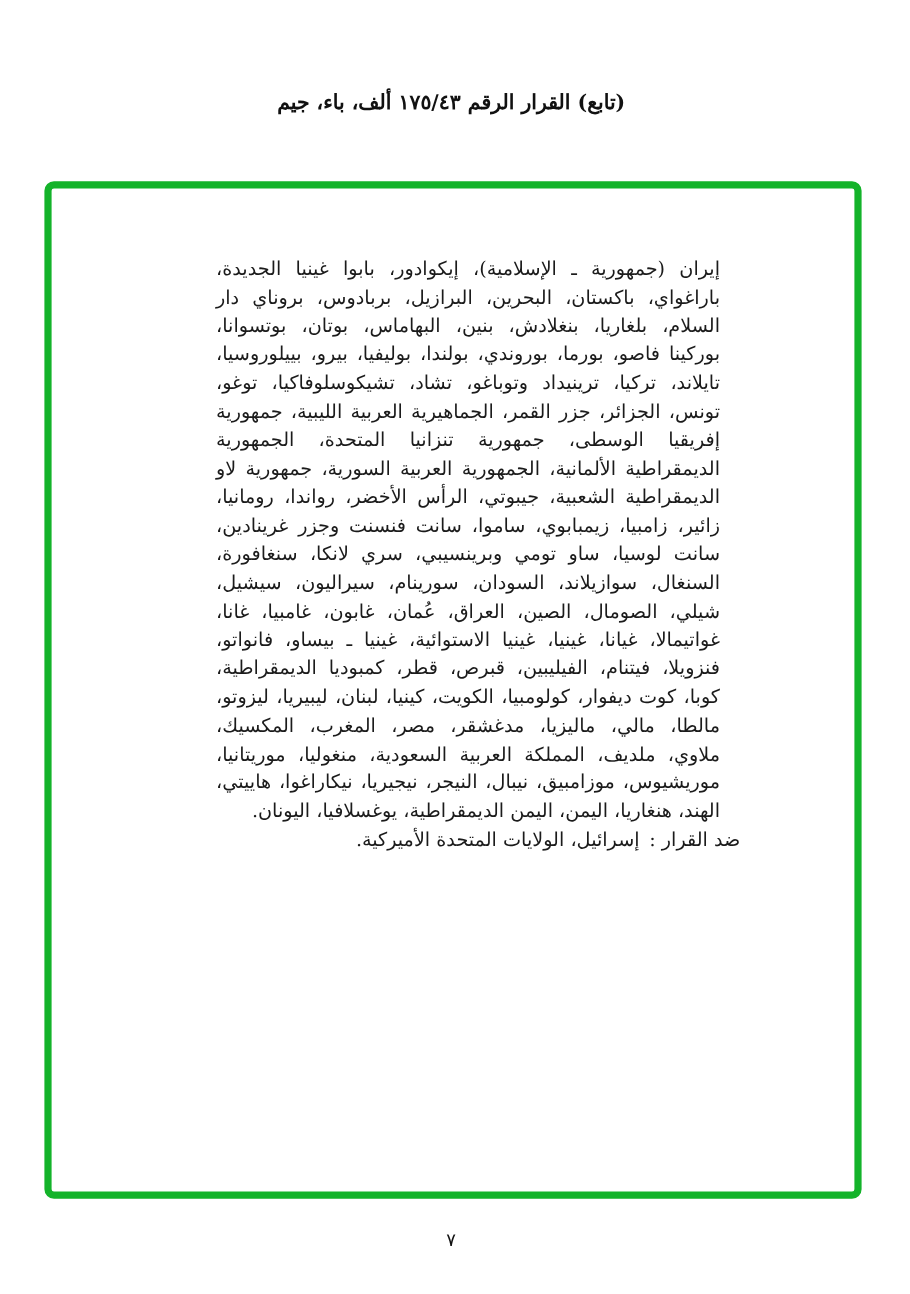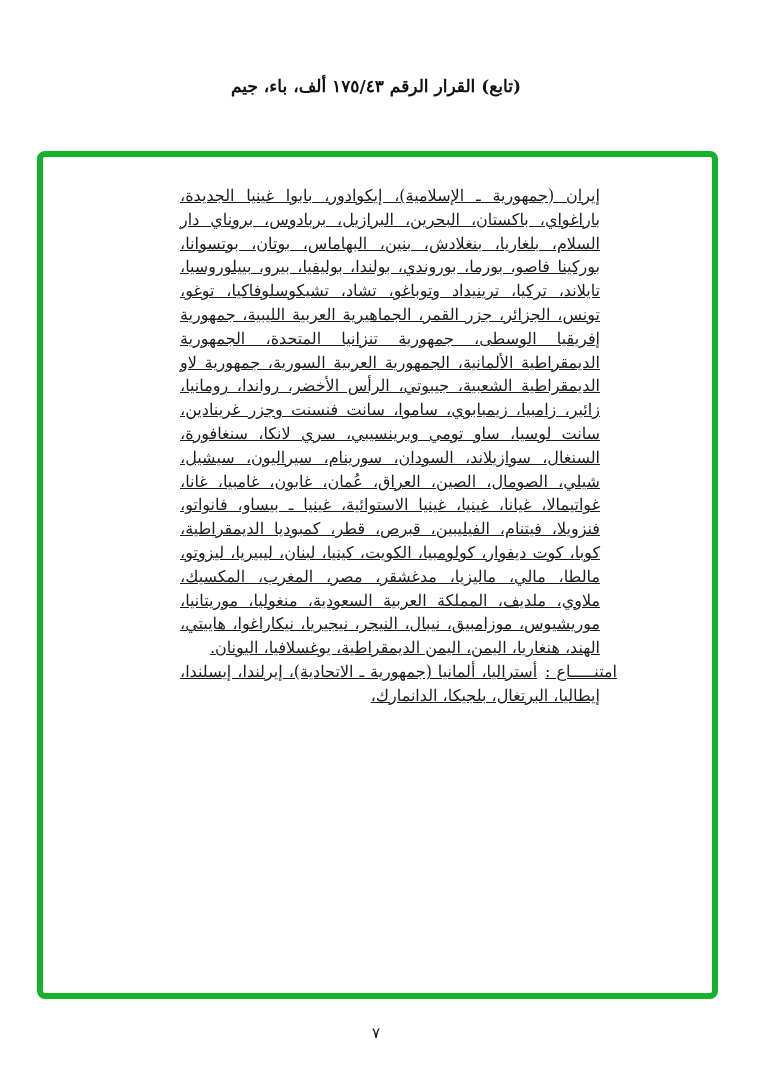--- a/index.html
+++ b/index.html
@@ -48,27 +48,26 @@
     width: 681px;
     height: 848px;
     box-sizing: border-box;
     border: 6px solid #14b32a;
     border-radius: 8px;
     background: transparent;
   }
   .textcol {
     position: absolute;
     left: 180px;
-    top: 184px;
+    top: 212px;
     width: 437px;
     direction: rtl;
     font-size: 16px;
     line-height: 23.8px;
     text-align: justify;
-    text-decoration: underline;
   }
   .countries {
     margin: 0 17px 0 0;
     text-align: justify;
   }
   .vote-line {
     margin: 0;
     text-align: right;
     white-space: nowrap;
   }
@@ -100,22 +99,22 @@
 
   <div class="doc-title">(تابع) القرار الرقم ١٧٥/٤٣ ألف، باء، جيم</div>
 
 
   <div class="frame" style="border-color: rgb(20, 179, 42);"></div>
 
   <div class="textcol">
 
     <p class="countries">إيران (جمهورية ـ الإسلامية)، إيكوادور، بابوا غينيا الجديدة، باراغواي، باكستان، البحرين، البرازيل، بربادوس، بروناي دار السلام، بلغاريا، بنغلادش، بنين، البهاماس، بوتان، بوتسوانا، بوركينا فاصو، بورما، بوروندي، بولندا، بوليفيا، بيرو، بييلوروسيا، تايلاند، تركيا، ترينيداد وتوباغو، تشاد، تشيكوسلوفاكيا، توغو، تونس، الجزائر، جزر القمر، الجماهيرية العربية الليبية، جمهورية إفريقيا الوسطى، جمهورية تنزانيا المتحدة، الجمهورية الديمقراطية الألمانية، الجمهورية العربية السورية، جمهورية لاو الديمقراطية الشعبية، جيبوتي، الرأس الأخضر، رواندا، رومانيا، زائير، زامبيا، زيمبابوي، ساموا، سانت فنسنت وجزر غرينادين، سانت لوسيا، ساو تومي وبرينسيبي، سري لانكا، سنغافورة، السنغال، سوازيلاند، السودان، سورينام، سيراليون، سيشيل، شيلي، الصومال، الصين، العراق، عُمان، غابون، غامبيا، غانا، غواتيمالا، غيانا، غينيا، غينيا الاستوائية، غينيا ـ بيساو، فانواتو، فنزويلا، فيتنام، الفيليبين، قبرص، قطر، كمبوديا الديمقراطية، كوبا، كوت ديفوار، كولومبيا، الكويت، كينيا، لبنان، ليبيريا، ليزوتو، مالطا، مالي، ماليزيا، مدغشقر، مصر، المغرب، المكسيك، ملاوي، ملديف، المملكة العربية السعودية، منغوليا، موريتانيا، موريشيوس، موزامبيق، نيبال، النيجر، نيجيريا، نيكاراغوا، هاييتي، الهند، هنغاريا، اليمن، اليمن الديمقراطية، يوغسلافيا، اليونان.</p>
 
+    <div class="vote-line">
+      <span class="vote-label">ضد القرار :</span><span>إسرائيل، الولايات المتحدة الأميركية.</span>
+    </div>
 
-    <div class="abstain-block">
-      <span class="vote-label">امتنـــــاع :</span><span>أستراليا، ألمانيا (جمهورية ـ الاتحادية)، إيرلندا، إيسلندا، إيطاليا، البرتغال، بلجيكا، الدانمارك،</span>
-    </div>
 
   </div>
 
   <div class="page-number">٧</div>
 
 </div>
 
 </body></html>

